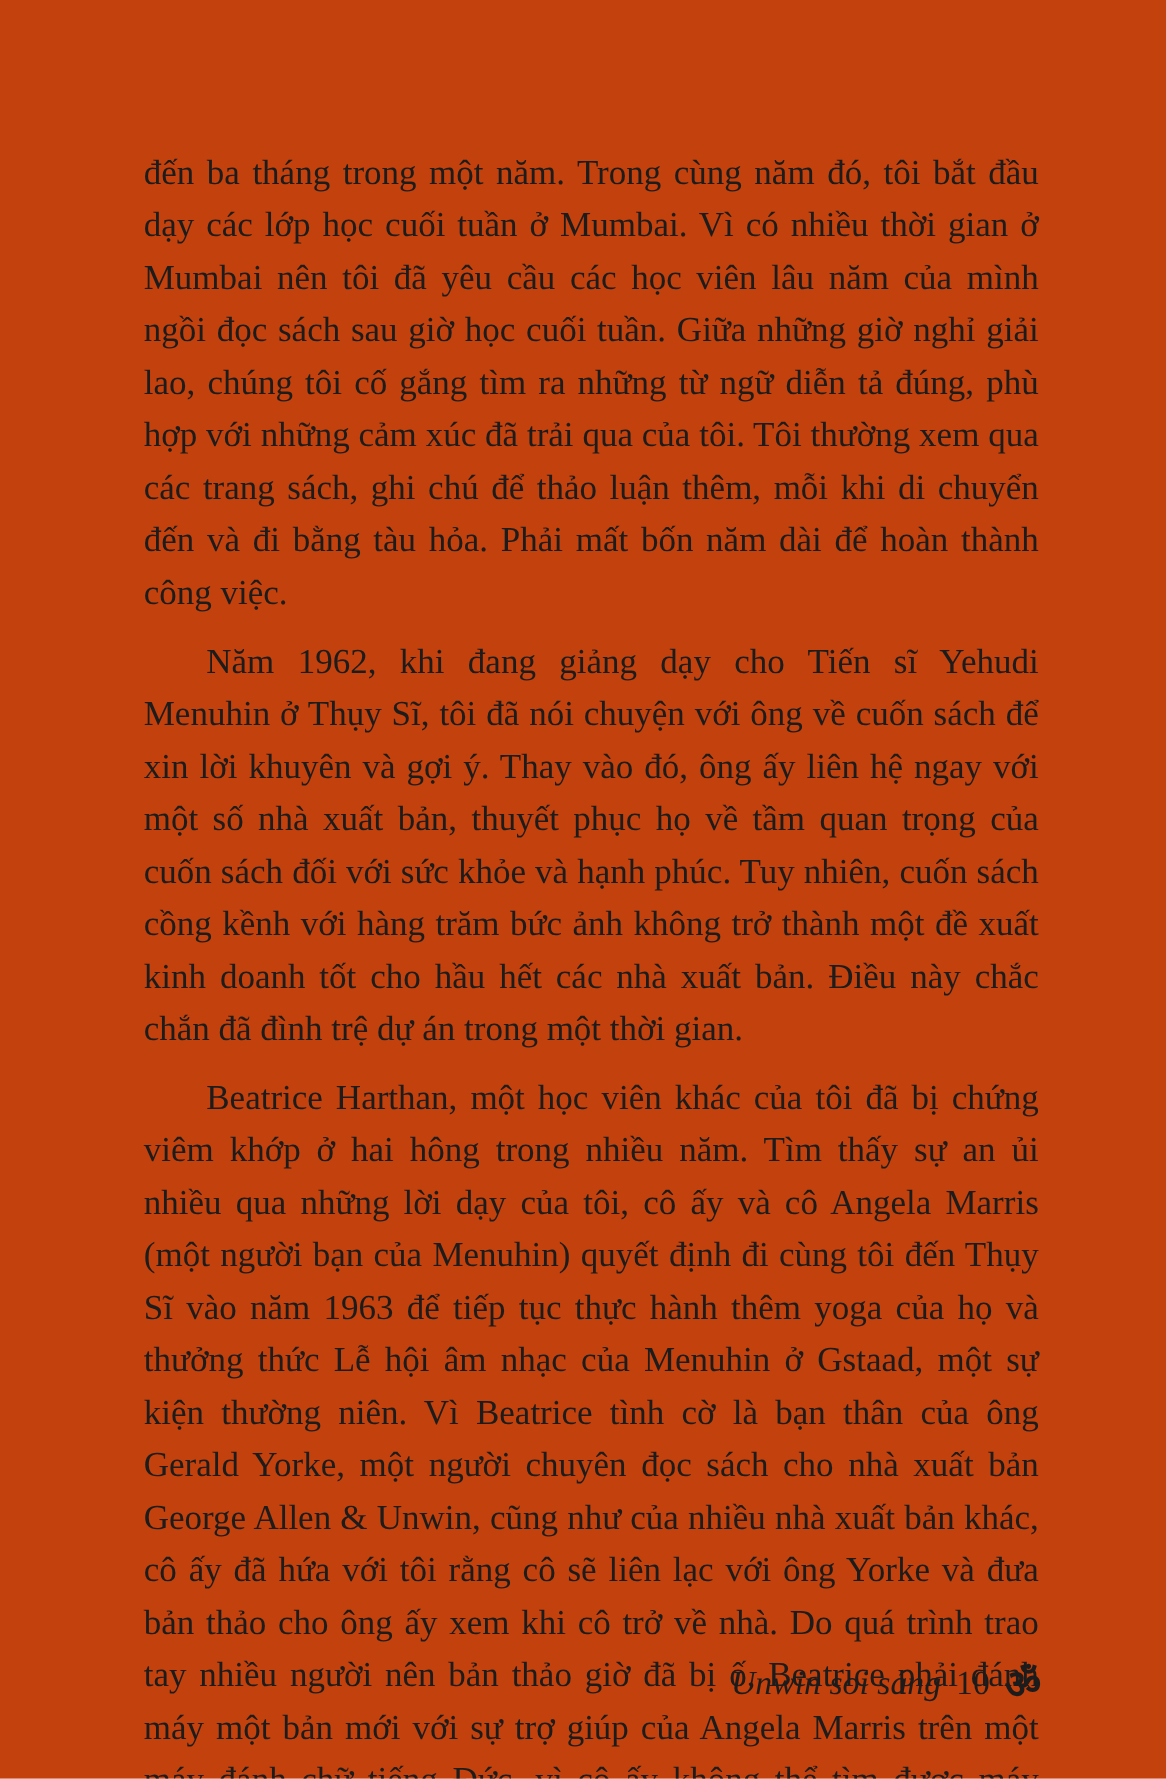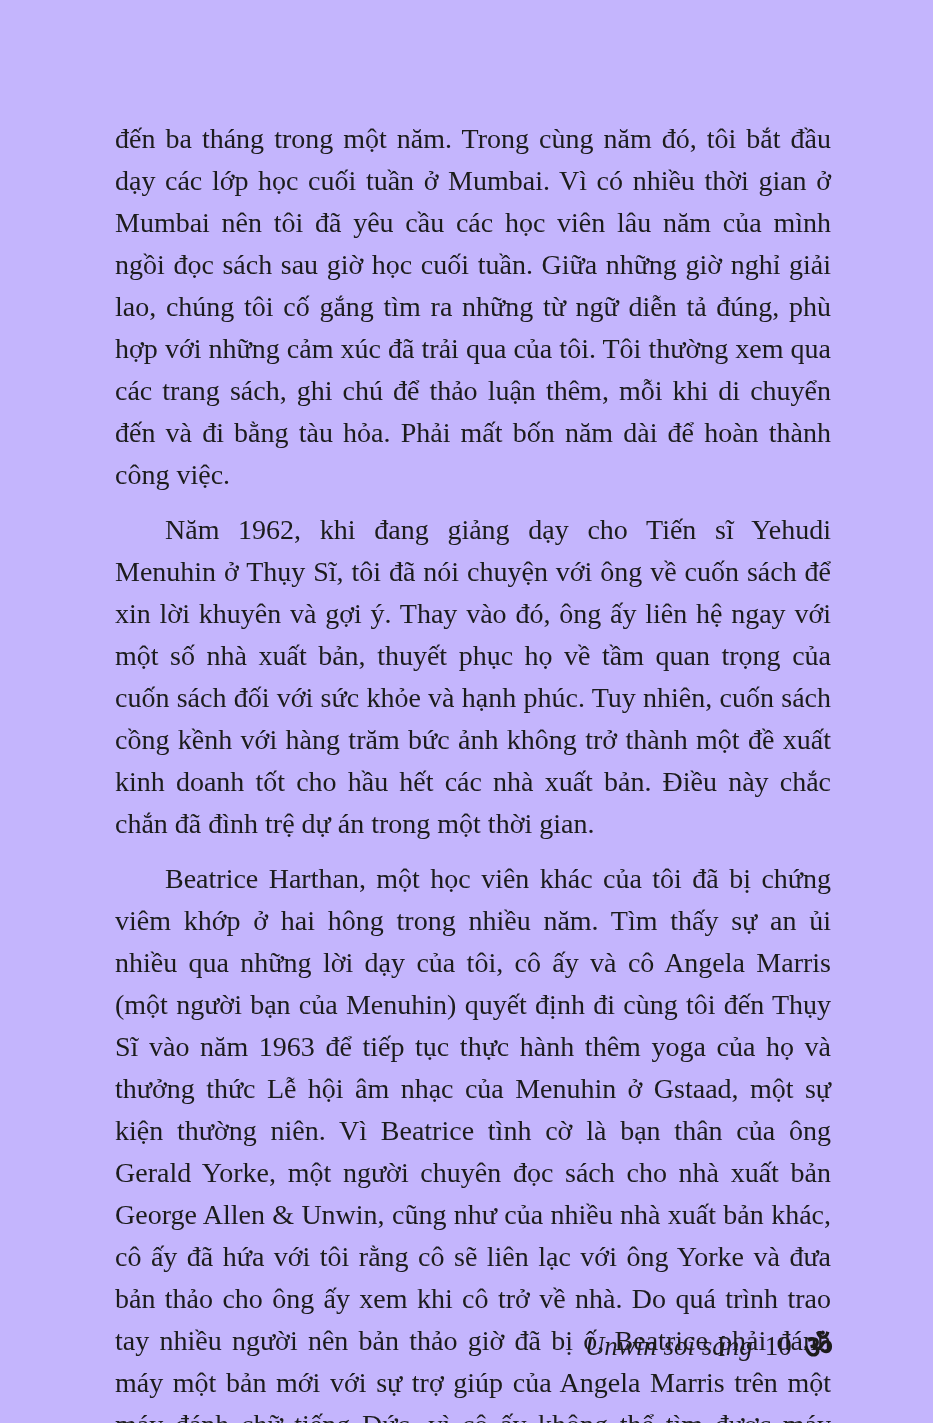--- a/index.html
+++ b/index.html
@@ -4,21 +4,21 @@
 <style>
   html, body {
     margin: 0;
     padding: 0;
     background: #ffffff;
   }
   .page {
     position: relative;
     width: 933px;
     height: 1423px;
-    background: #c4b5fd;
+    background: #c2410c;
     font-family: "Liberation Serif", "DejaVu Serif", serif;
     color: #1c1c1c;
     overflow: hidden;
   }
   .text-block {
     position: absolute;
     top: 118px;
     left: 115px;
     width: 716px;
     font-size: 28px;

